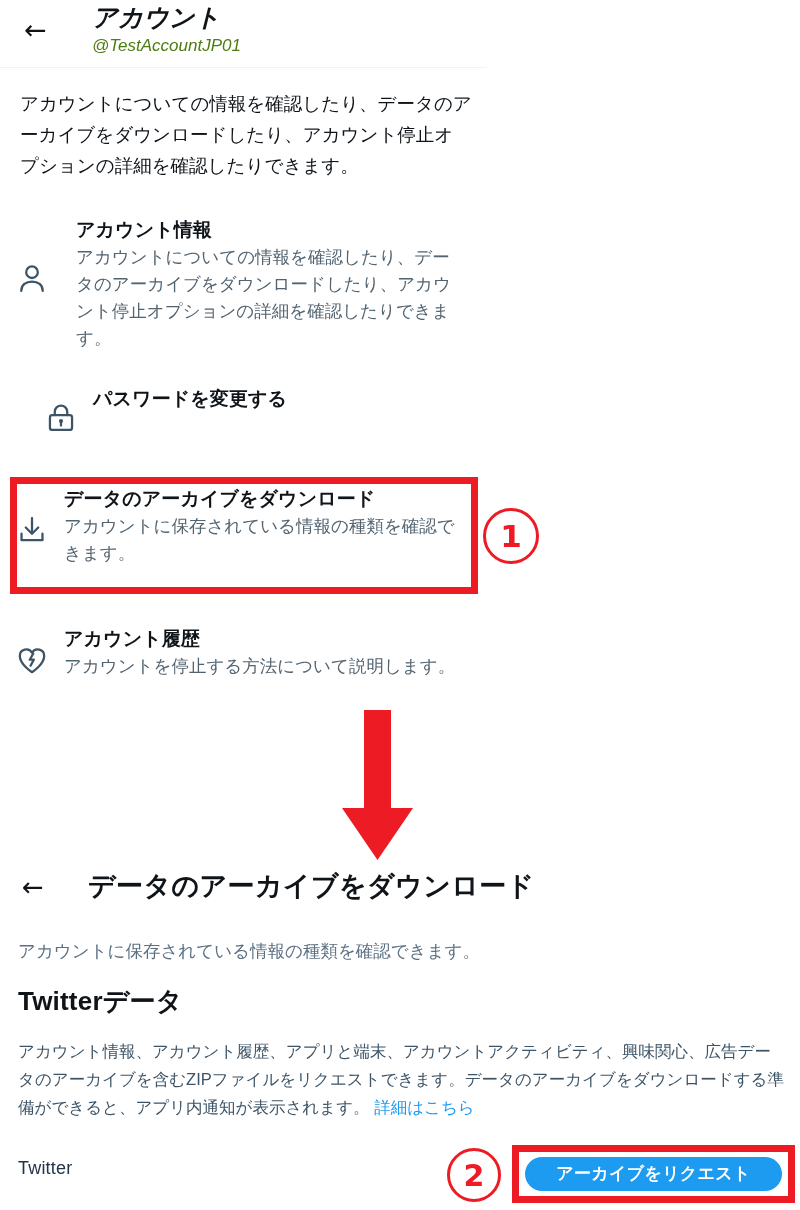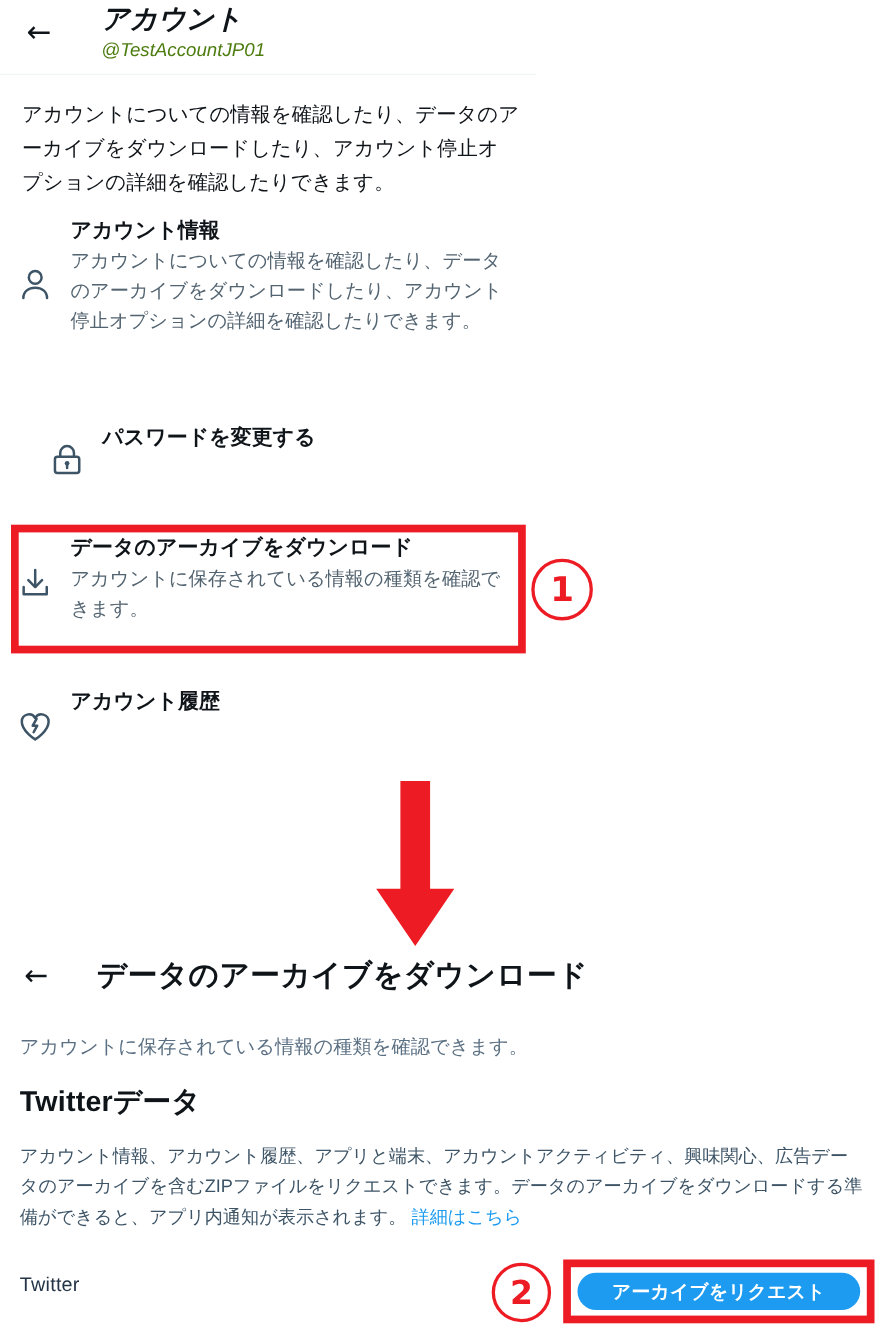--- a/index.html
+++ b/index.html
@@ -111,21 +111,21 @@
     color: #0f1419;
     letter-spacing: 0.1px;
   }
   .menu-desc {
     font-size: 17.5px;
     line-height: 27px;
     color: #536471;
     margin-top: 1px;
   }
 
-  #item-account-info { top: 196px; }
+  #item-account-info { top: 216px; gap: 12px; }
   #item-account-info .menu-icon { padding-top: 46px; }
   #item-change-password { top: 385px; padding-left: 29px; }
   #item-change-password .menu-icon { padding-top: 16px; }
   #item-download-archive { top: 485px; }
   #item-download-archive .menu-icon { padding-top: 28px; }
   #item-delete-account { top: 625px; }
   #item-delete-account .menu-icon { padding-top: 18px; }
 
   
   .redbox {
@@ -258,21 +258,21 @@
     top: 1157px;
     width: 257px;
     height: 34px;
     border-radius: 999px;
     background: #1d9bf0;
     color: #ffffff;
     border: none;
     font-size: 17px;
     font-weight: 700;
     letter-spacing: 0.3px;
-    font-family: Liberation Serif, serif;
+    font-family: Liberation Mono, monospace;
     cursor: pointer;
     display: flex;
     align-items: center;
     justify-content: center;
     padding: 0;
     line-height: 1;
   }
 
   svg { display: block; }
 </style>
@@ -334,20 +334,21 @@
 
   <div class="menu-item" id="item-delete-account">
     <div class="menu-icon">
       <svg width="34" height="34" viewBox="0 0 24 24" fill="none" stroke="#3d5466" stroke-width="1.6">
         <path d="M12 20.6S3.4 15.2 3.4 9.2A4.6 4.6 0 0 1 12 6.9a4.6 4.6 0 0 1 8.6 2.3c0 6-8.6 11.4-8.6 11.4z" stroke-linejoin="round"></path>
         <path d="M12.9 7.4 10.4 11.8h2.9l-2.3 4.2" stroke-linecap="round" stroke-linejoin="round"></path>
       </svg>
     </div>
     <div class="menu-text">
       <div class="menu-title">アカウント履歴</div>
+      <div class="menu-desc">アカウントを停止する方法について説明します。</div>
     </div>
   </div>
 </div>
 
 <div class="redbox" id="redbox-one"></div>
 <div class="marker-circle" id="marker-one">1</div>
 
 <div id="big-arrow">
   <svg width="95" height="152" viewBox="0 0 95 152">
     <polygon points="34,0 61,0 61,98 83,98 47.5,150 12,98 34,98" fill="#ed1c24"></polygon>

